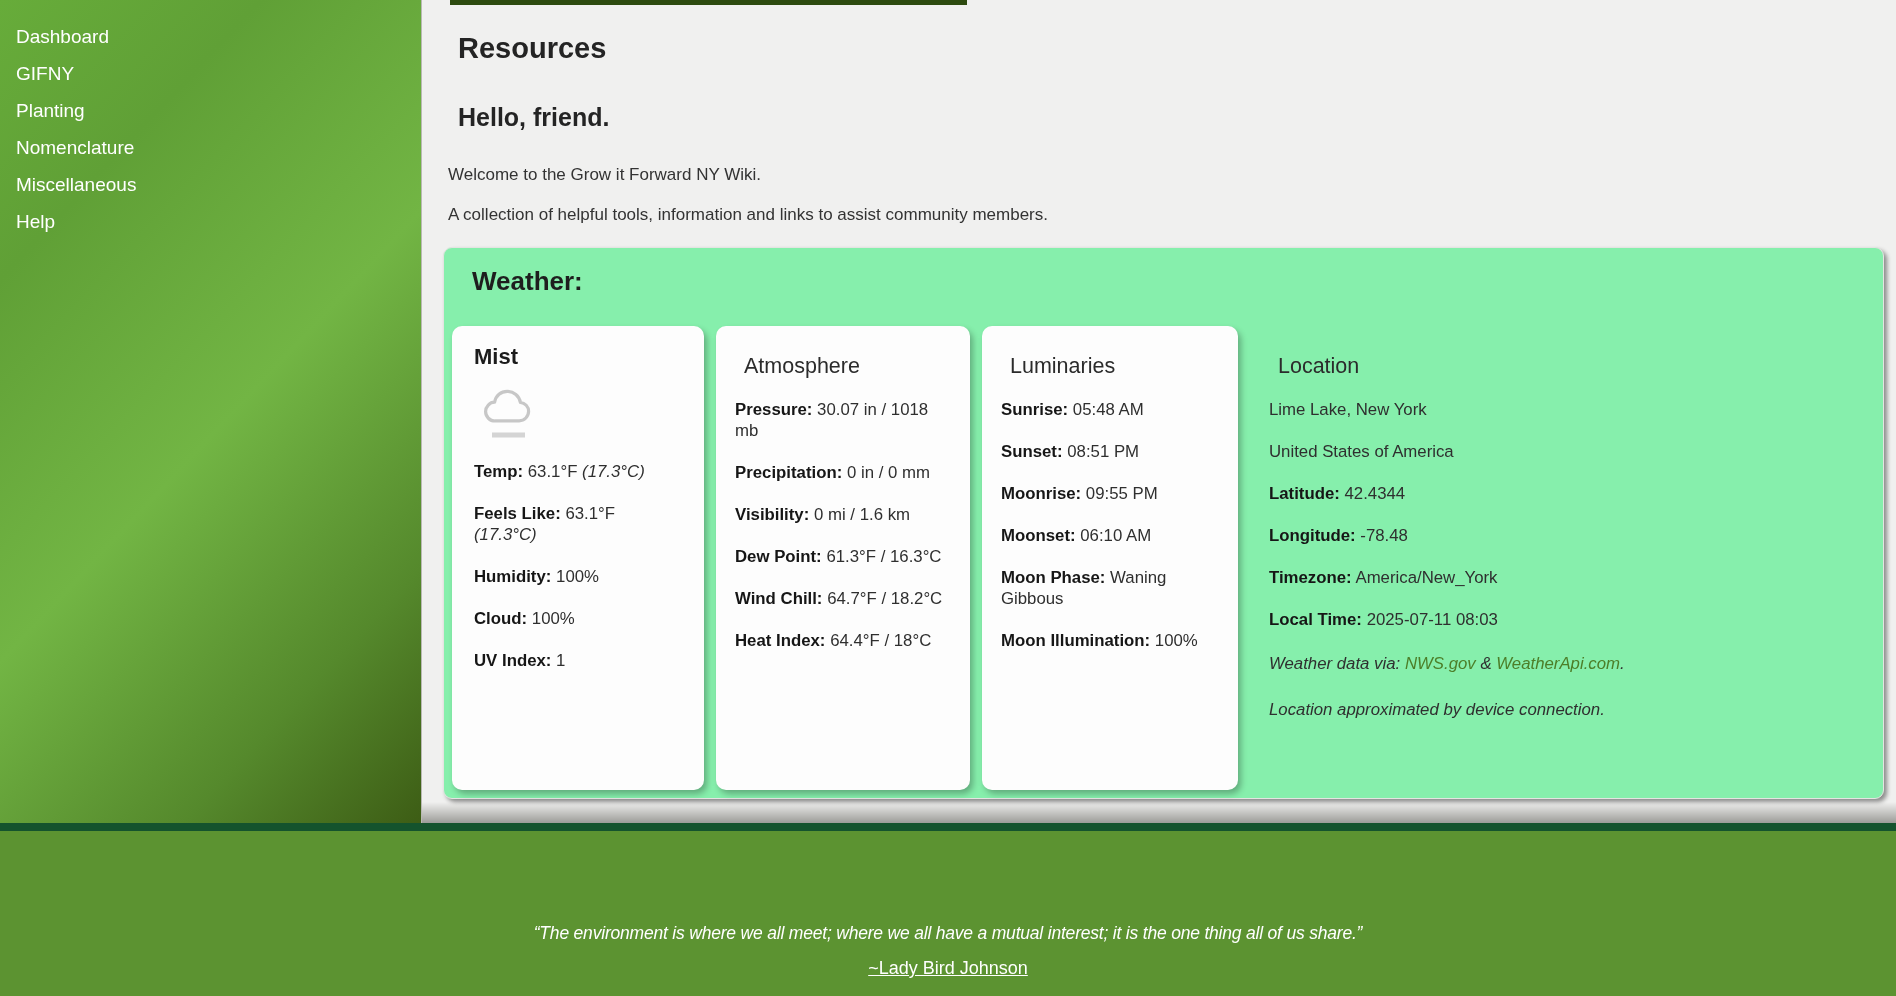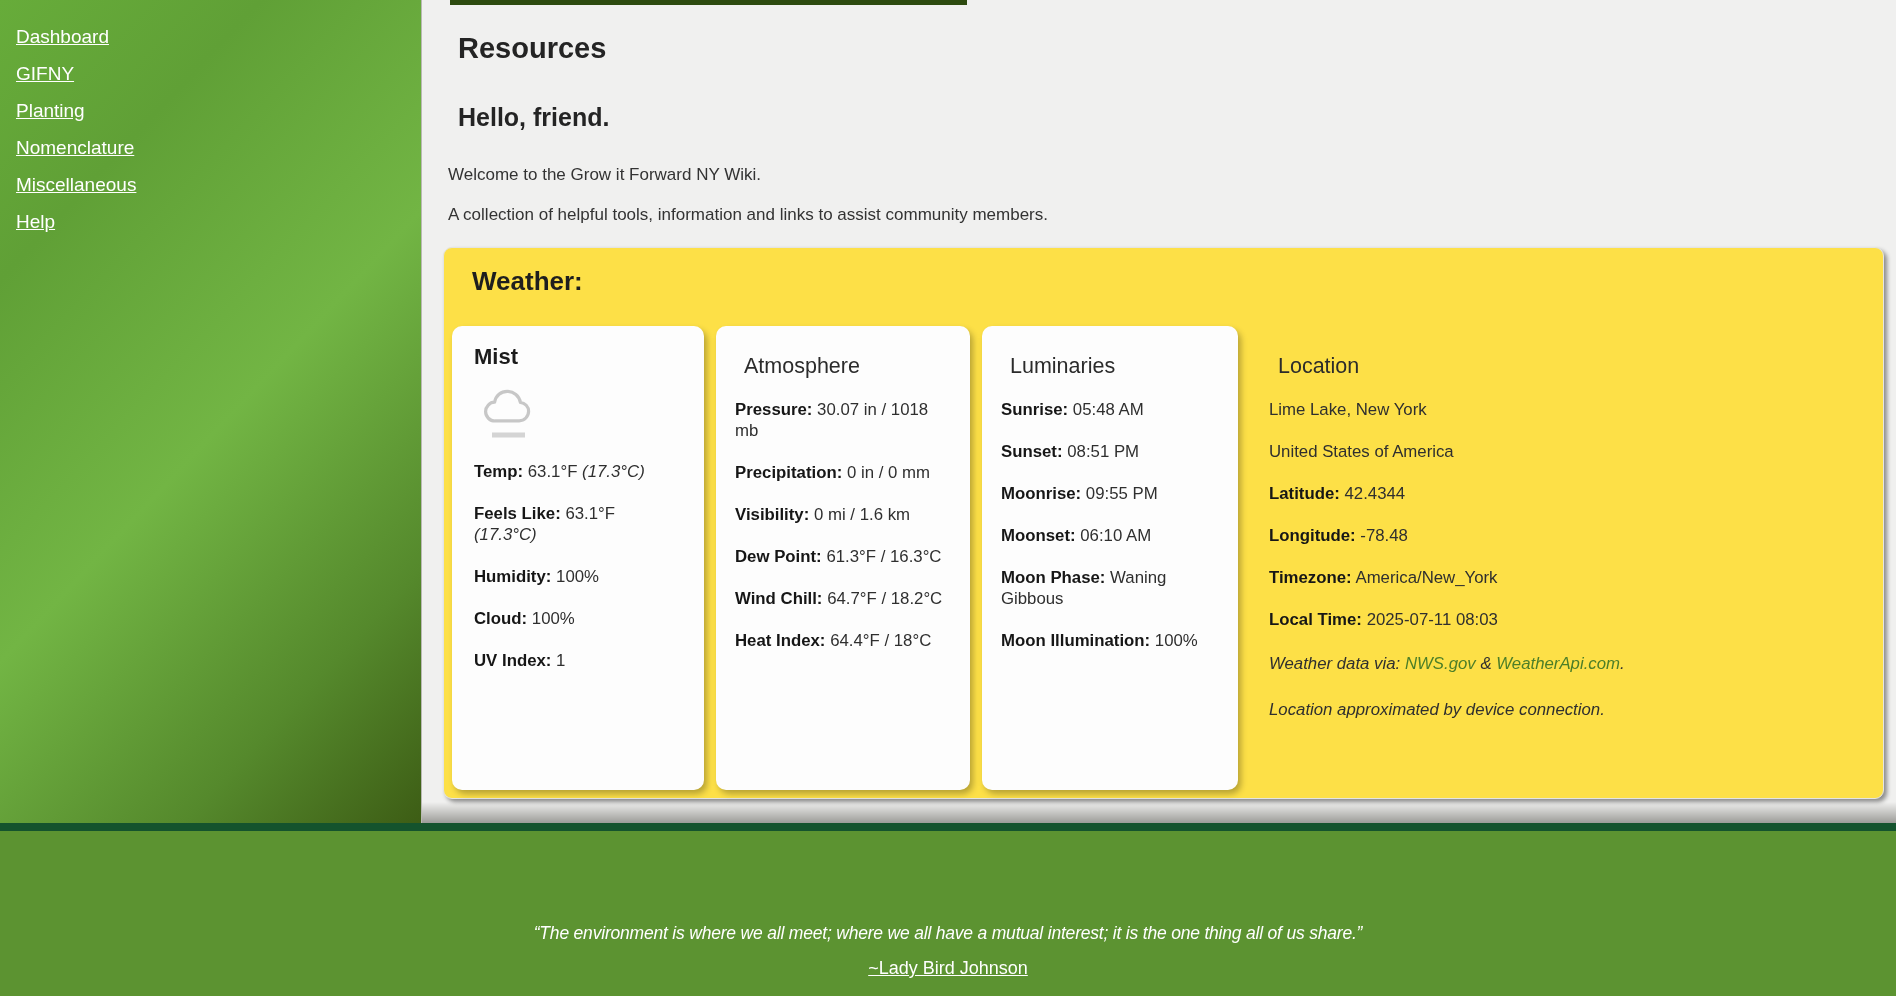--- a/index.html
+++ b/index.html
@@ -12,21 +12,21 @@
   .layout { display:flex; height:823px; }
 
   
   .sidebar {
     width:421px; height:823px; flex:0 0 421px;
     background:linear-gradient(133deg,#67ac3a 0%,#60a036 22%,#72b544 52%,#55892c 80%,#3d5d15 100%);
     padding:26px 0 0 16px;
   }
   .sidebar a {
     display:block; width:max-content;
-    color:#ffffff; text-decoration:underline;
+    color:#ffffff; 
     font-size:19px; line-height:21px; margin-bottom:16px;
     cursor:pointer;
   }
 
   
   .main { flex:1; position:relative; background:#f0f0ef; border-left:1px solid #b9b9b3; }
   .main-topbar { position:absolute; top:0; left:28px; width:517px; height:5px; background:#2d4a0f; }
   .main-bottom-shadow {
     position:absolute; left:0; right:0; bottom:0; height:21px;
     background:linear-gradient(to bottom, rgba(240,240,239,0), #9c9c98);
@@ -34,21 +34,21 @@
   }
   h1.page-title { margin:0; padding:31px 0 0 36px; font-size:29px; line-height:34px; font-weight:700; color:#242424; }
   h2.greeting   { margin:0; padding:38px 0 0 36px; font-size:25px; line-height:29px; font-weight:700; color:#242424; }
   p.intro { margin:0; padding-left:26px; font-size:17px; line-height:21px; color:#333; }
   p.intro.first  { padding-top:32px; }
   p.intro.second { padding-top:19px; }
 
   
   .weather-panel {
     margin:22px 12px 0 21px; height:552px;
-    background:#fde047; border:1px solid #e4e4e2; border-radius:9px;
+    background:#86efac; border:1px solid #e4e4e2; border-radius:9px;
     box-shadow:3px 3px 4px rgba(0,0,0,.42);
     padding:10px 8px 8px;
   }
   .weather-heading { margin:8px 0 30px 20px; font-size:26px; line-height:30px; font-weight:700; color:#1e1e1e; }
   .weather-cards { display:flex; gap:12px; height:464px; }
   .card {
     background:#fdfdfd; border-radius:10px;
     box-shadow:3px 4px 6px rgba(0,0,0,.28);
   }
   .card.condition { flex:0 0 252px; padding:20px 22px; }

